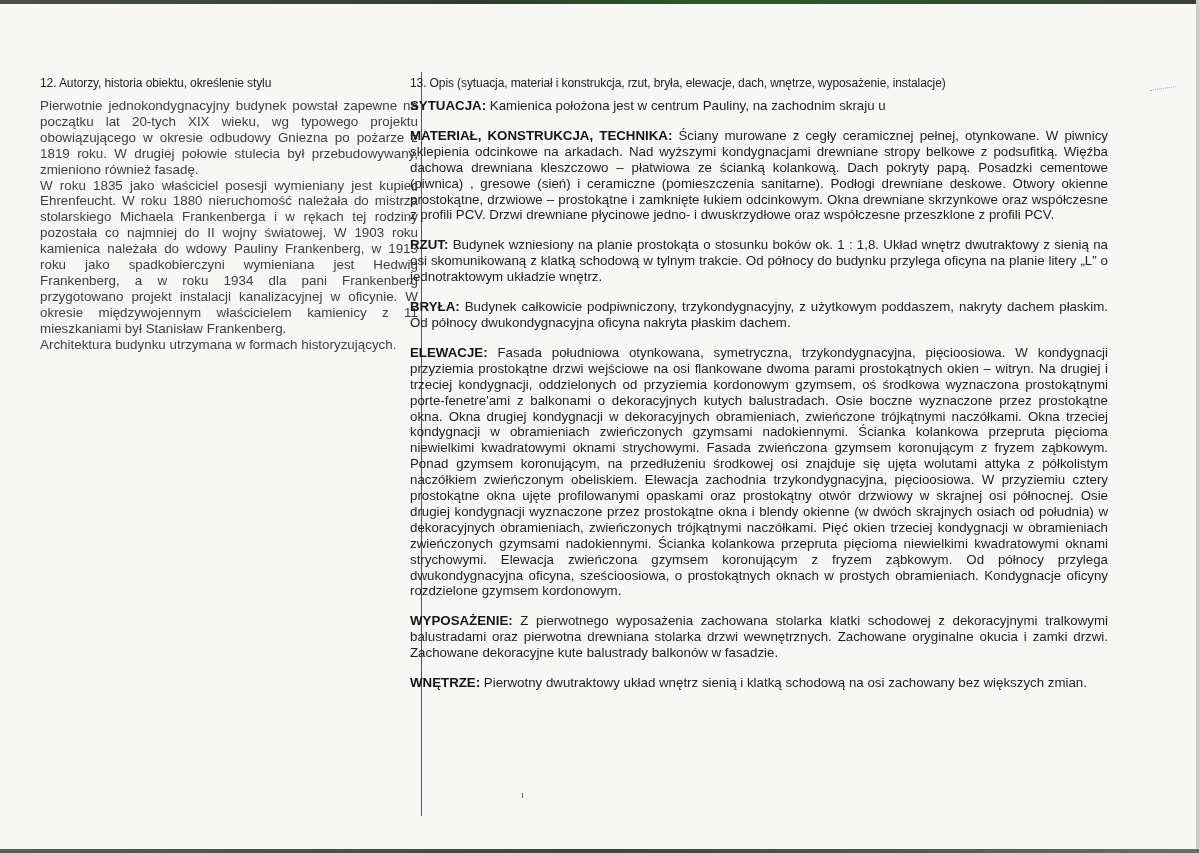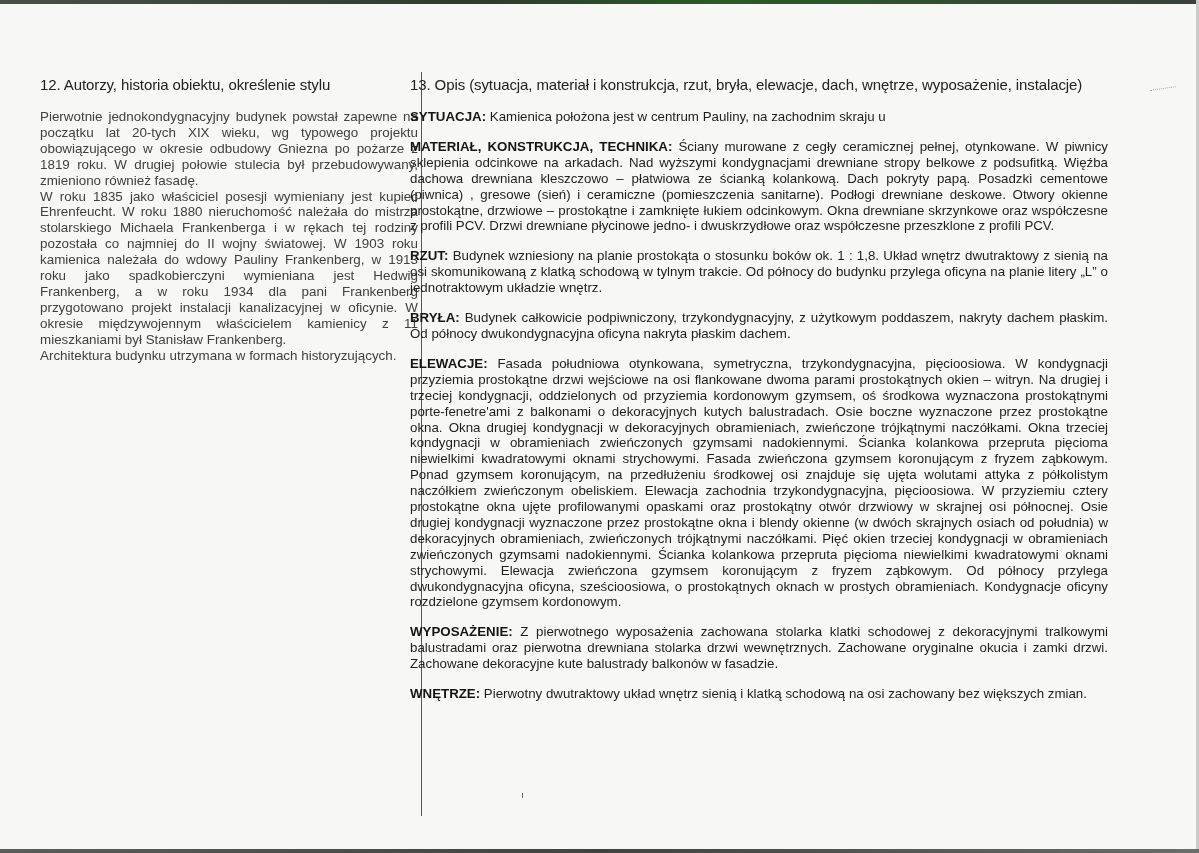--- a/index.html
+++ b/index.html
@@ -53,24 +53,24 @@
       top: 76px;
       width: 378px;
     }
     .right-col {
       position: absolute;
       left: 410px;
       top: 76px;
       width: 698px;
     }
     .section-heading {
-      font-size: 15px;
+      font-size: 12px;
       letter-spacing: -0.1px;
       color: #222;
-      margin: 0 0 16px 0;
+      margin: 0 0 8px 0;
       white-space: nowrap;
     }
     .left-col .para {
       font-size: 13.4px;
       line-height: 15.9px;
       text-align: justify;
       margin: 0;
       color: #404040;
     }
     .right-col .block {

